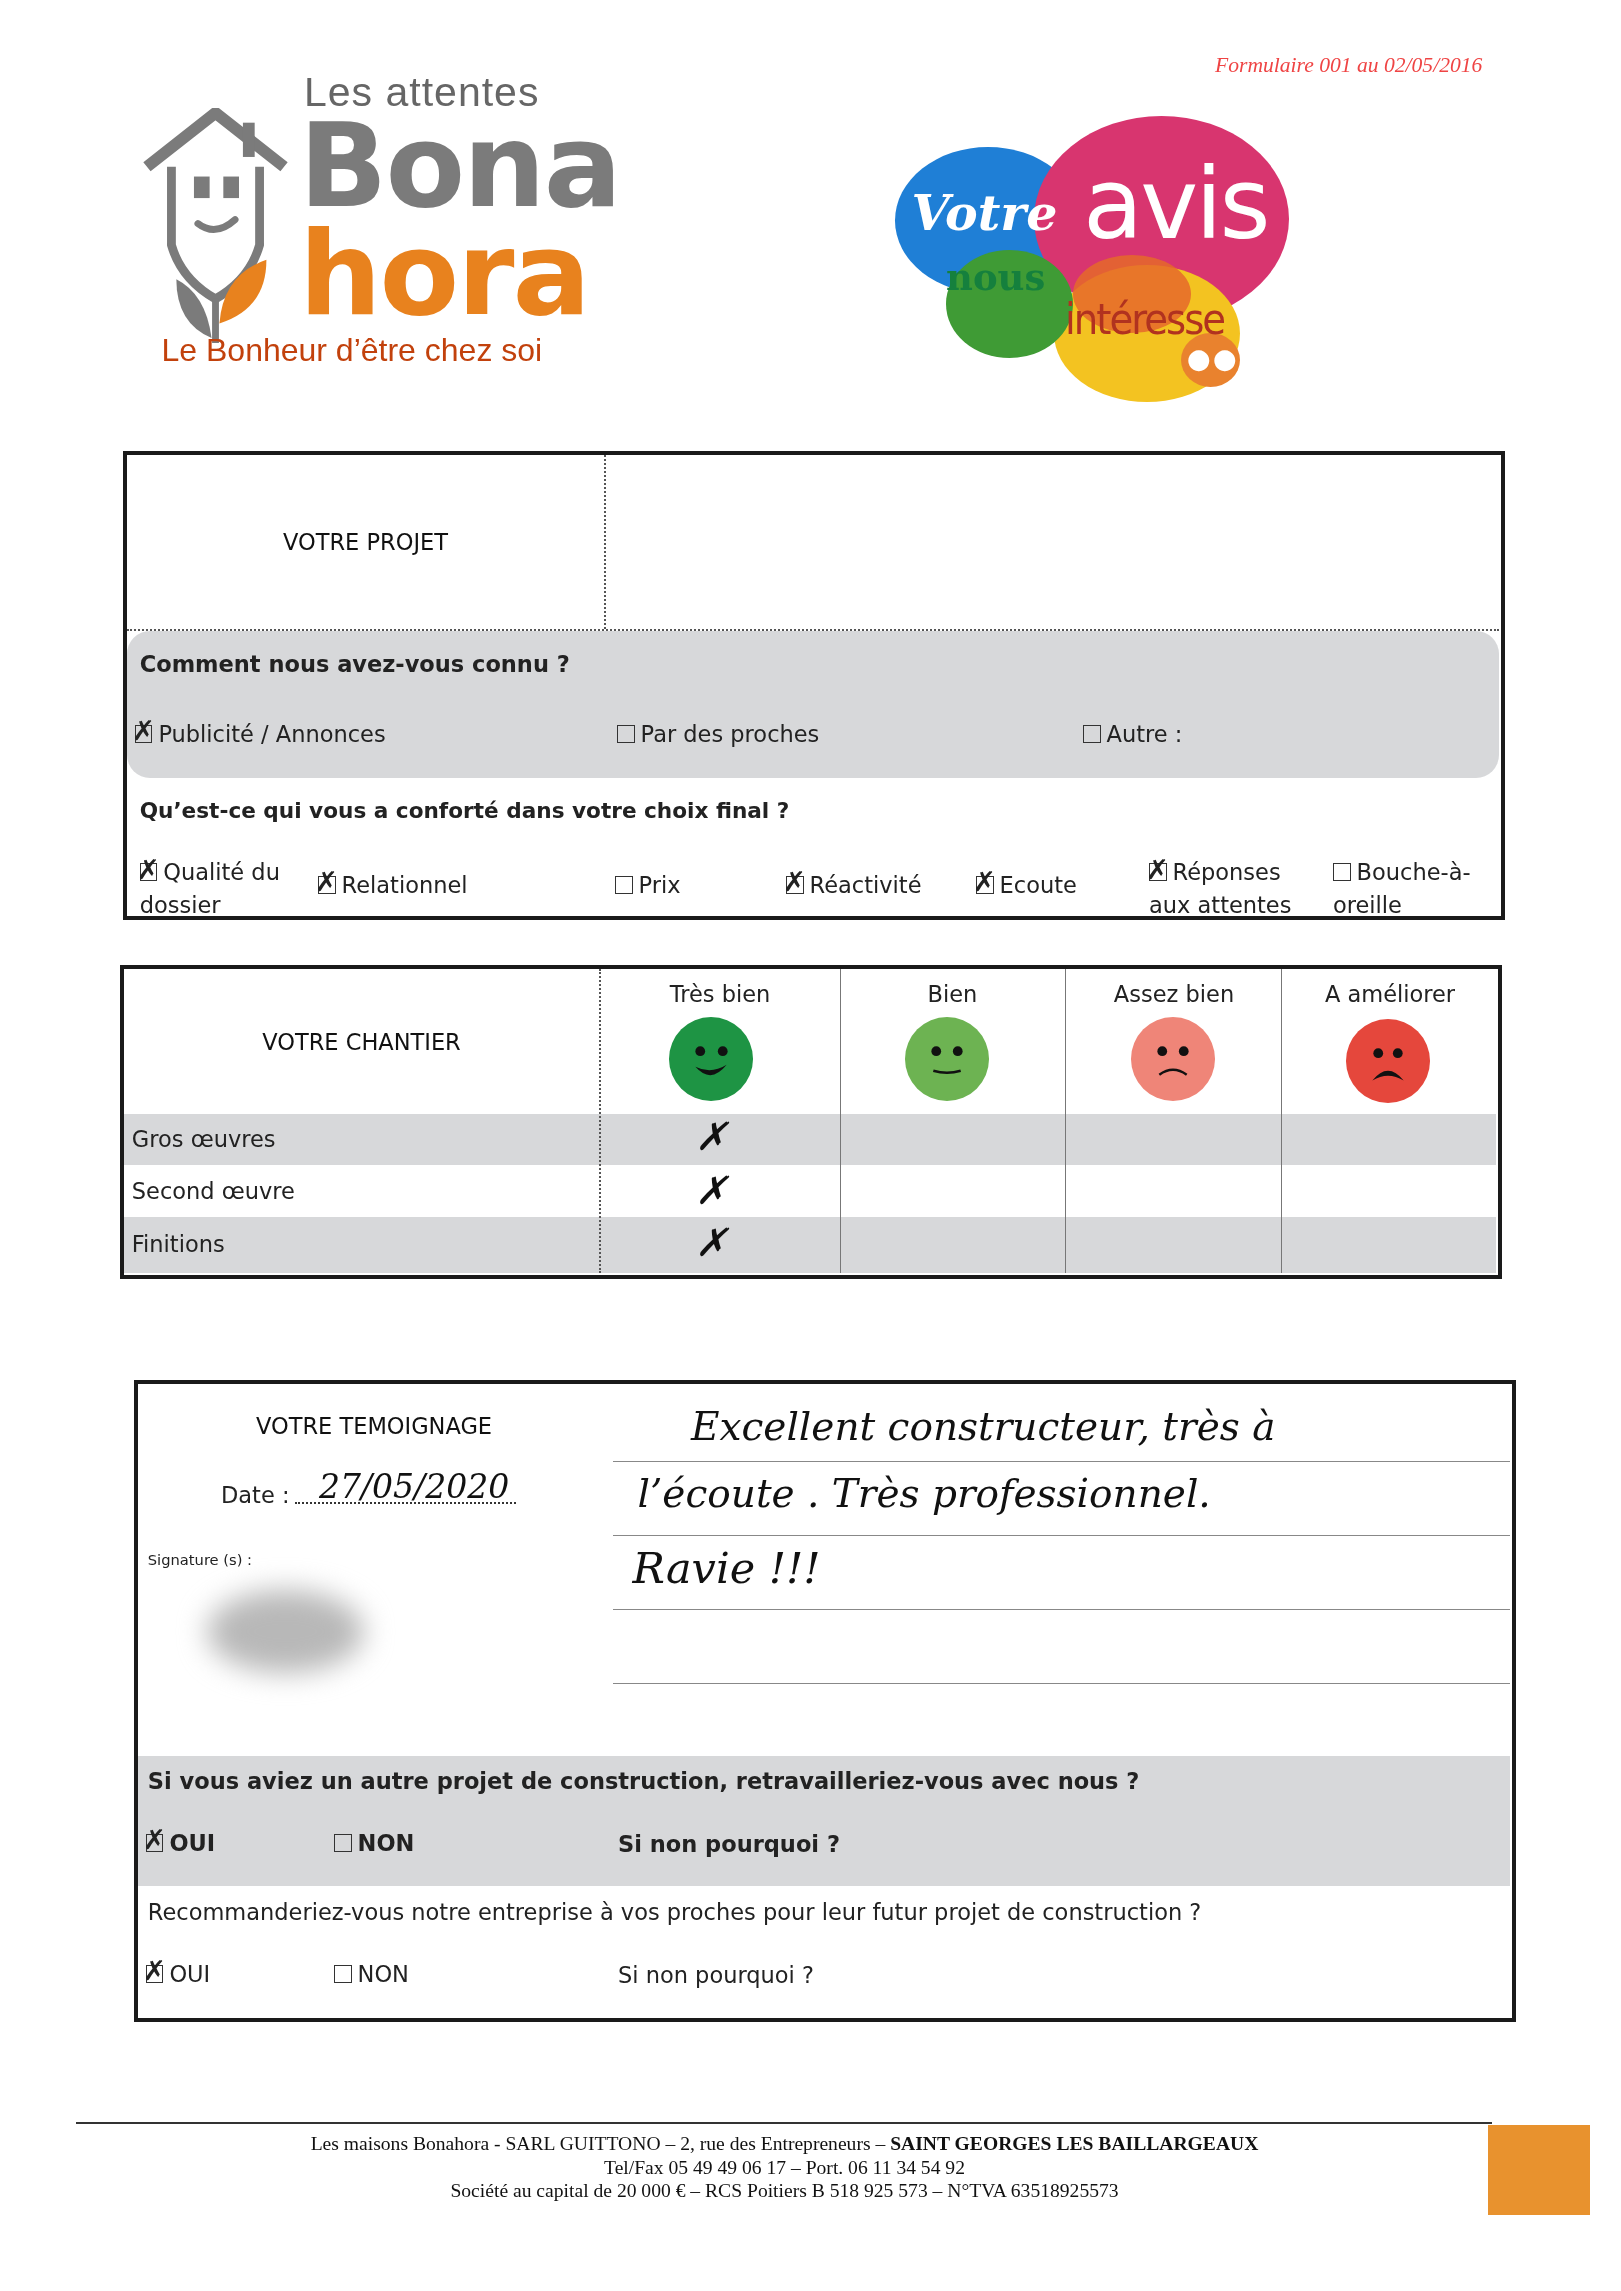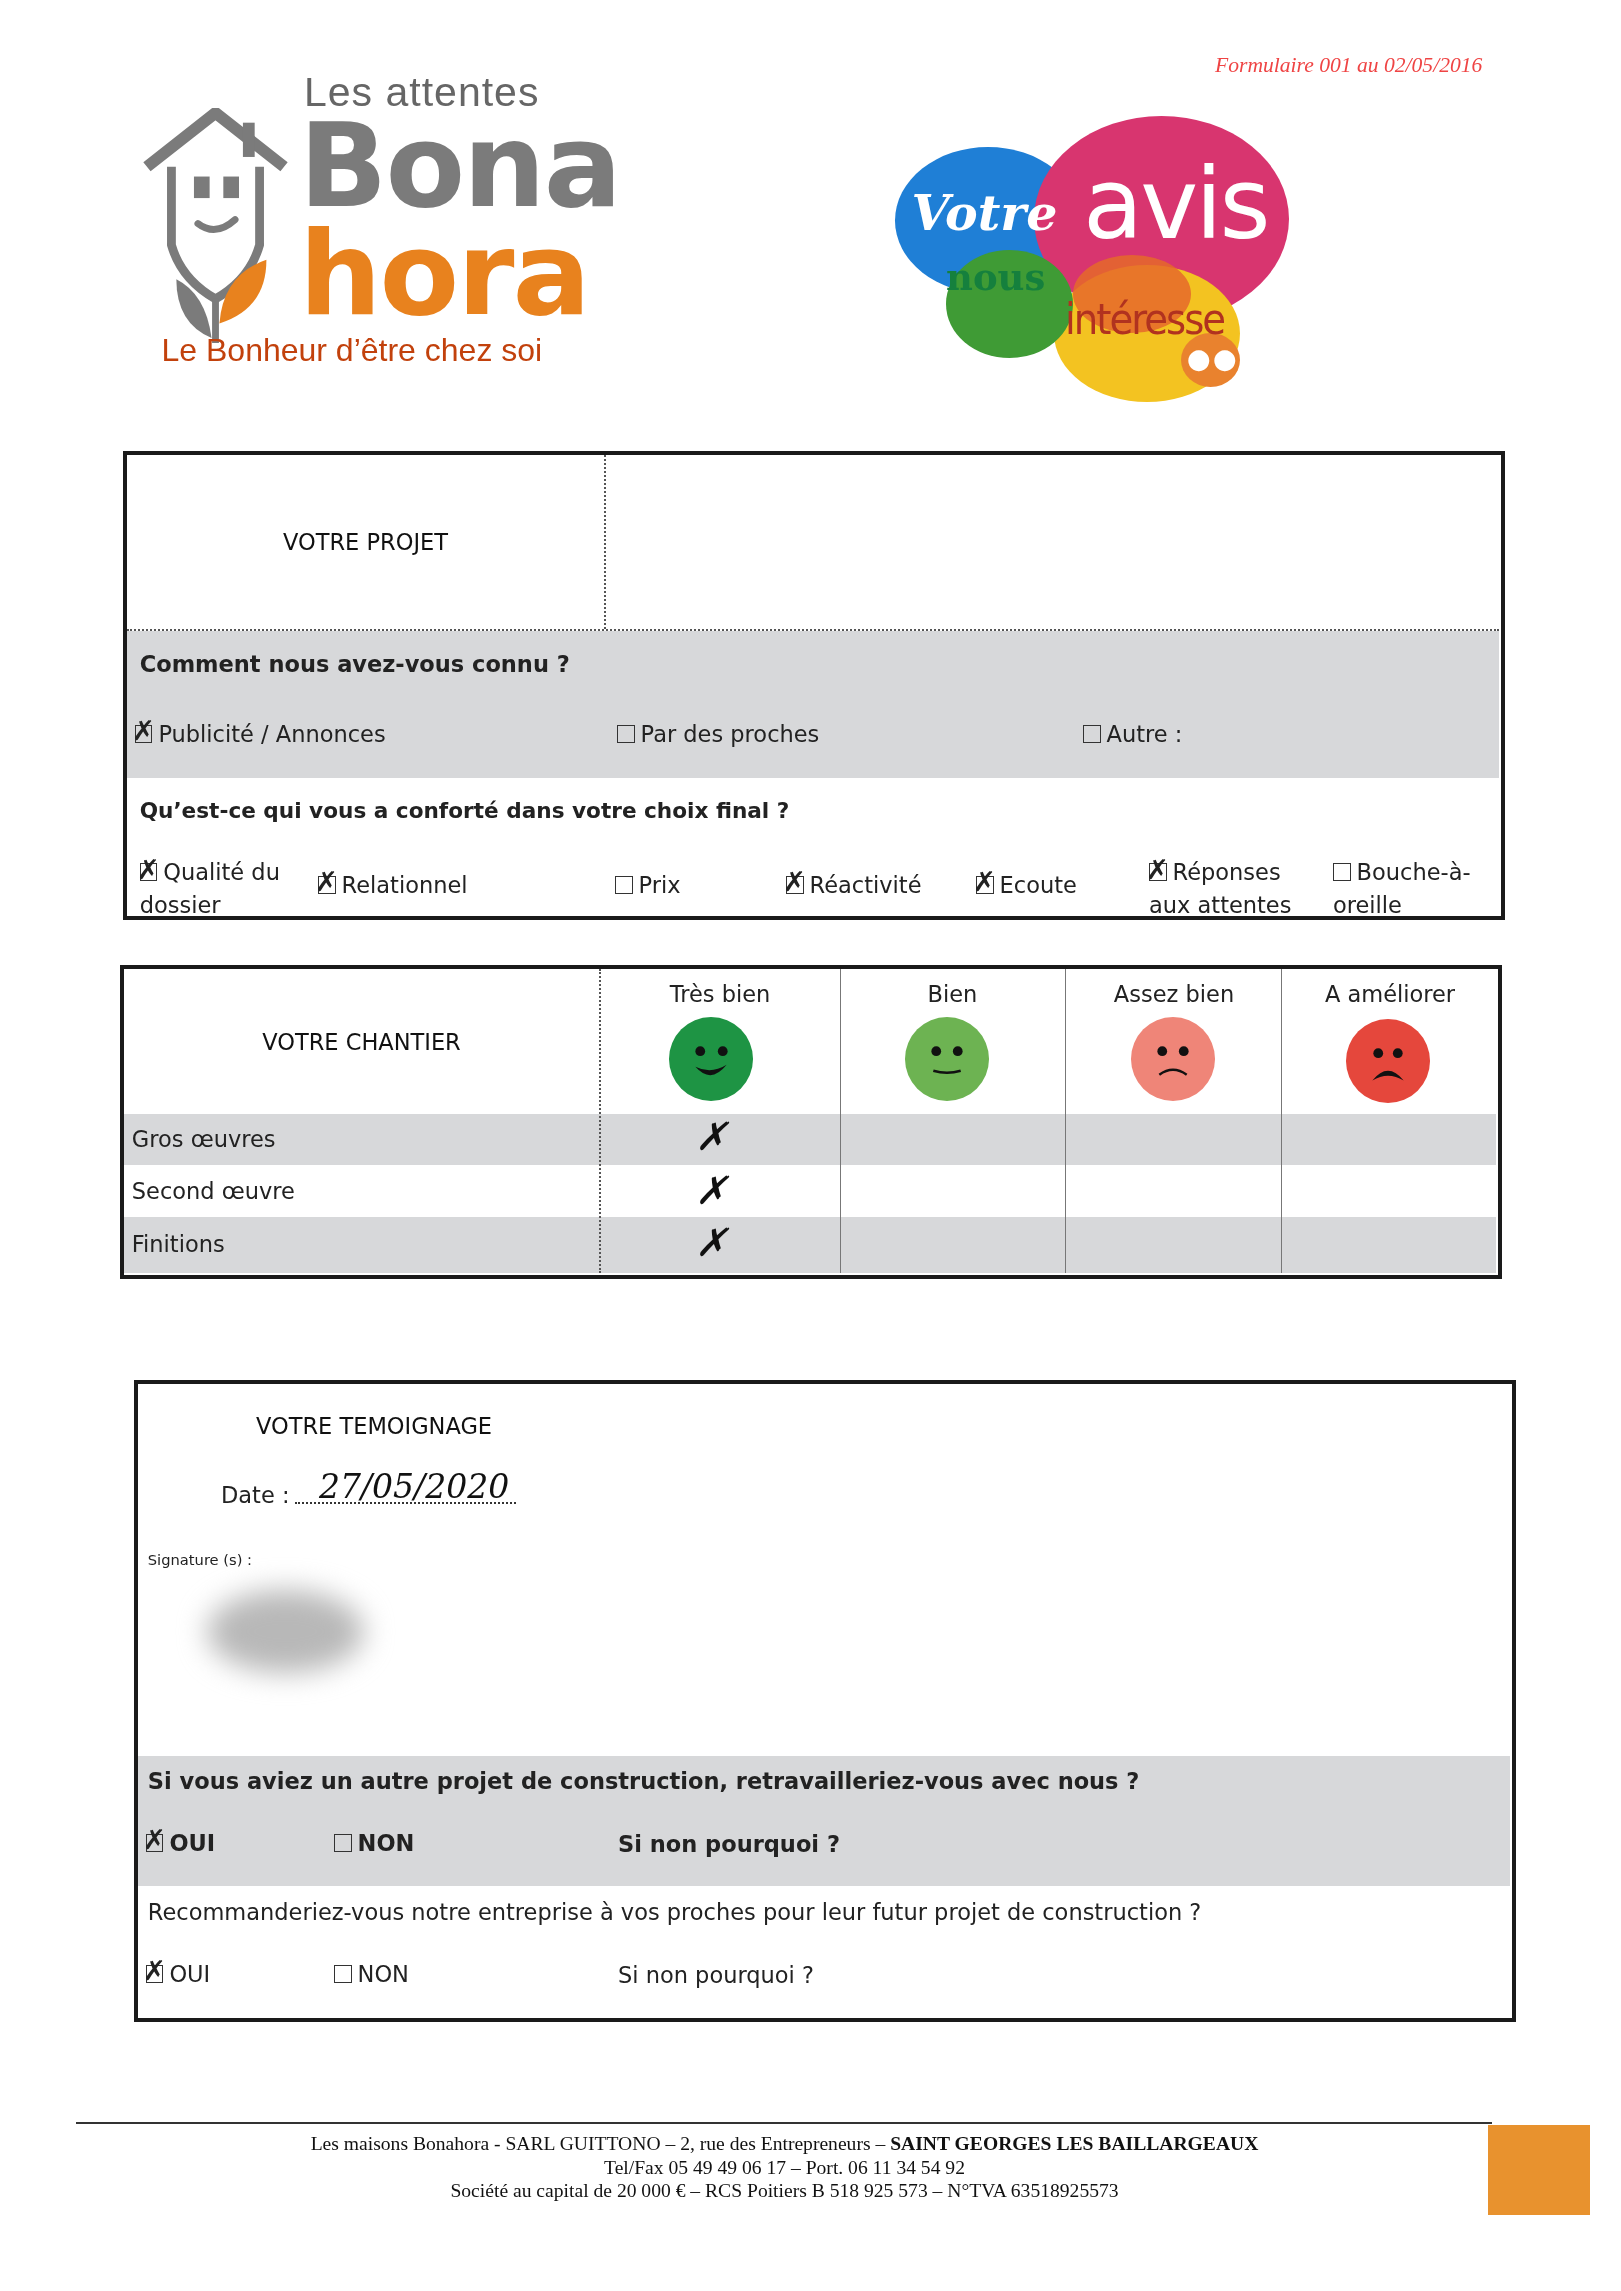--- a/index.html
+++ b/index.html
@@ -80,21 +80,21 @@
   <div class="abs t-dots">●●●</div>
 </div>
 
 <div class="abs tbl" style="left:123px;top:451px;width:1382px;height:469px;">
   <div class="abs" style="left:0;top:0;width:477px;height:174px;display:flex;align-items:center;justify-content:center;">
     <span class="hdr" style="font-weight:normal;font-size:22.5px;">VOTRE PROJET</span>
   </div>
   <div class="abs dotted-v" style="left:477px;top:0;height:174px;"></div>
   <div class="abs dotted-h" style="left:0;top:174px;width:1372px;"></div>
 
-  <div class="abs gray" style="left:0;top:176px;width:1372px;height:147px;">
+  <div class="abs gray" style="left:0;top:176px;width:1372px;height:147px;border-radius:23px;">
     <div class="abs lbl" style="left:12.7px;top:19.6px;font-weight:bold;">Comment nous avez-vous connu ?</div>
     <label class="abs lbl" style="left:7.8px;top:90px;"><span class="cb checked"></span><span>Publicité / Annonces</span></label>
     <label class="abs lbl" style="left:490px;top:90px;"><span class="cb"></span><span>Par des proches</span></label>
     <label class="abs lbl" style="left:956px;top:90px;"><span class="cb"></span><span>Autre :</span></label>
   </div>
 
   <div class="abs" style="left:0;top:323px;width:1372px;height:135px;">
     <div class="abs lbl" style="left:12.7px;top:19.6px;font-weight:bold;font-size:21.6px;">Qu’est-ce qui vous a conforté dans votre choix final ?</div>
     <label class="abs lbl" style="left:12.7px;top:78px;width:157px;line-height:33px;"><span class="cb checked"></span><span>Qualité du dossier</span></label>
     <label class="abs lbl" style="left:191px;top:94px;"><span class="cb checked"></span><span>Relationnel</span></label>
@@ -167,20 +167,37 @@
 </div>
 
 <div class="abs tbl" style="left:118px;top:1380px;width:1382px;height:642px;margin-left:16px;">
   <div class="abs hdr" style="left:118px;top:29px;font-weight:normal;">VOTRE TEMOIGNAGE</div>
   <div class="abs lbl" style="left:83px;top:98px;">Date :</div>
   <div class="abs" style="left:157px;top:118px;width:221px;border-bottom:2px dotted #333;"></div>
   <div class="abs hand" style="left:181px;top:83px;font-size:33px;">27/05/2020</div>
   <div class="abs" style="left:9.8px;top:167px;font-size:14.7px;color:#222;">Signature (s) :</div>
   <div class="abs" style="left:69px;top:206px;width:157px;height:83px;border-radius:50%;background:#b8b8b8;filter:blur(13.7px);"></div>
 
+  <div class="abs" style="left:475px;top:9.8px;width:897px;">
+    <div style="position:relative;height:67px;">
+      <div class="hand abs" style="left:78px;top:9.8px;font-size:39px;">Excellent constructeur, très à</div>
+      <div class="abs rule" style="left:0;top:67px;width:897px;"></div>
+    </div>
+    <div style="position:relative;height:74px;">
+      <div class="hand abs" style="left:24.5px;top:9.8px;font-size:39px;">l’écoute . Très professionnel.</div>
+      <div class="abs rule" style="left:0;top:74px;width:897px;"></div>
+    </div>
+    <div style="position:relative;height:74px;">
+      <div class="hand abs" style="left:19.6px;top:7.8px;font-size:43px;">Ravie !!!</div>
+      <div class="abs rule" style="left:0;top:74px;width:897px;"></div>
+    </div>
+    <div style="position:relative;height:74px;">
+      <div class="abs rule" style="left:0;top:74px;width:897px;"></div>
+    </div>
+  </div>
 
   <div class="abs gray" style="left:0;top:372px;width:1372px;height:130px;font-weight:bold;">
     <div class="abs lbl" style="left:9.8px;top:11.8px;">Si vous aviez un autre projet de construction, retravailleriez-vous avec nous ?</div>
     <label class="abs lbl" style="left:7.8px;top:74px;"><span class="cb checked"></span><span>OUI</span></label>
     <label class="abs lbl" style="left:196px;top:74px;"><span class="cb"></span><span>NON</span></label>
     <div class="abs lbl" style="left:480px;top:75px;">Si non pourquoi ?</div>
   </div>
 
   <div class="abs" style="left:0;top:503px;width:1372px;height:129px;">
     <div class="abs lbl" style="left:9.8px;top:11.8px;">Recommanderiez-vous notre entreprise à vos proches pour leur futur projet de construction ?</div>

